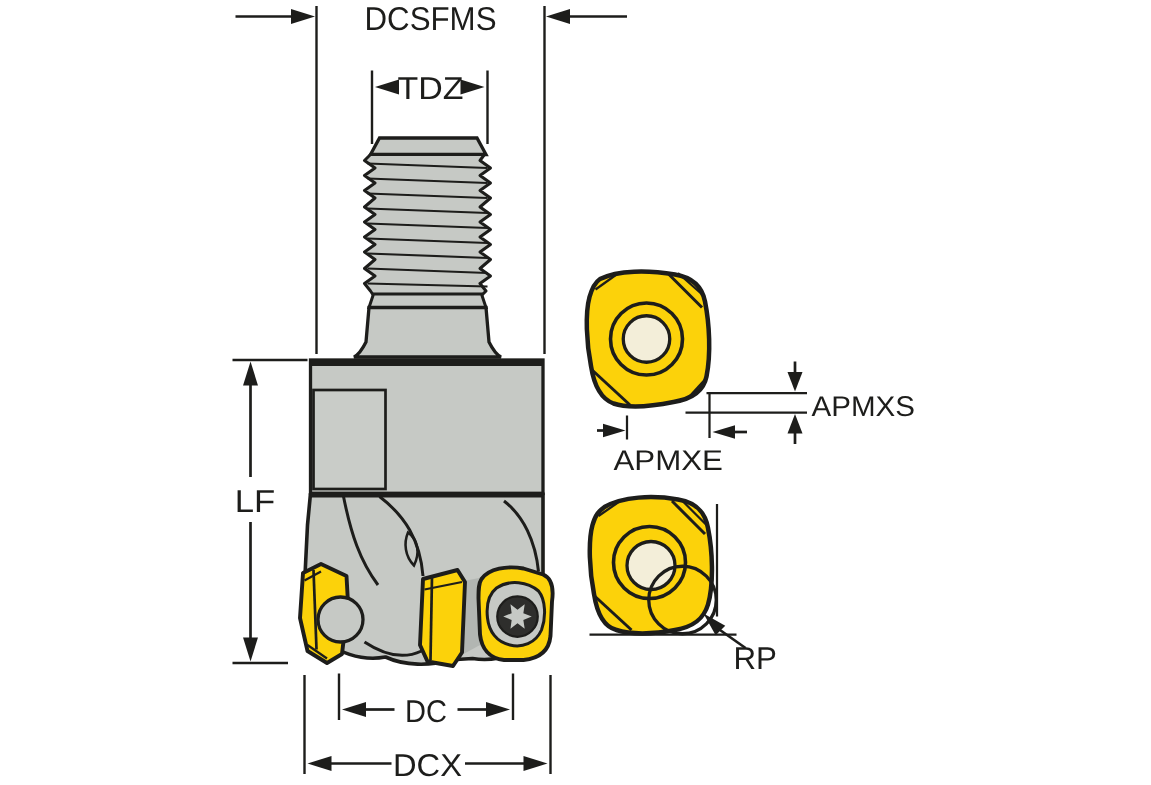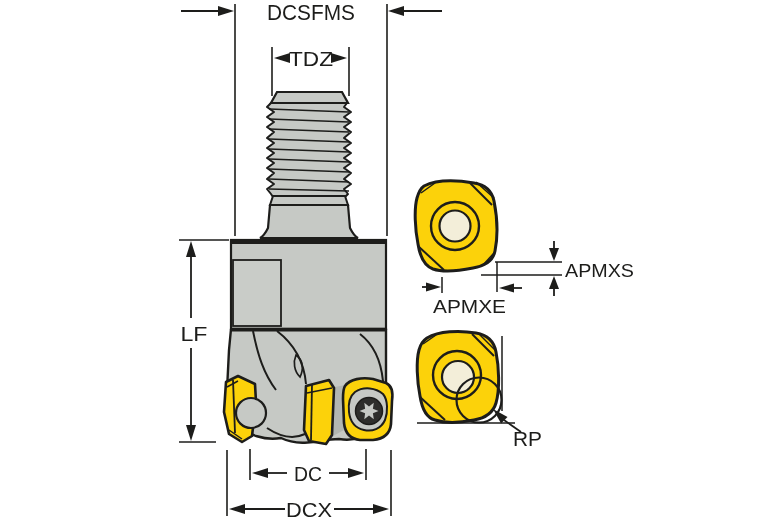--- a/index.html
+++ b/index.html
@@ -6,21 +6,21 @@
     --outline:#1d1d1b;
     --body_gray:#c6c9c5;
     --panel_gray:#c9ccc8;
     --shade_gray:#b2b6b2;
     --screw_dark:#2e2e2c;
     --insert_yellow:#fcd20a;
     --hole_cream:#f3eed9;
     --background:#ffffff;
   }
   html,body{margin:0;padding:0;background:var(--background);}
-  #stage{width:695px;height:523px;position:relative;background:var(--background);overflow:hidden;padding-left:24px;}
+  #stage{width:695px;height:523px;position:relative;background:var(--background);overflow:hidden;}
   svg{display:block;}
   text{
     fill:var(--outline);
     font-family:"Liberation Sans", sans-serif;
   }
   .ol{stroke:var(--outline);}
   .f-gray{fill:var(--body_gray);}
   .f-panel{fill:var(--panel_gray);}
   .f-shade{fill:var(--shade_gray);stroke:none;}
   .f-yellow{fill:var(--insert_yellow);}

